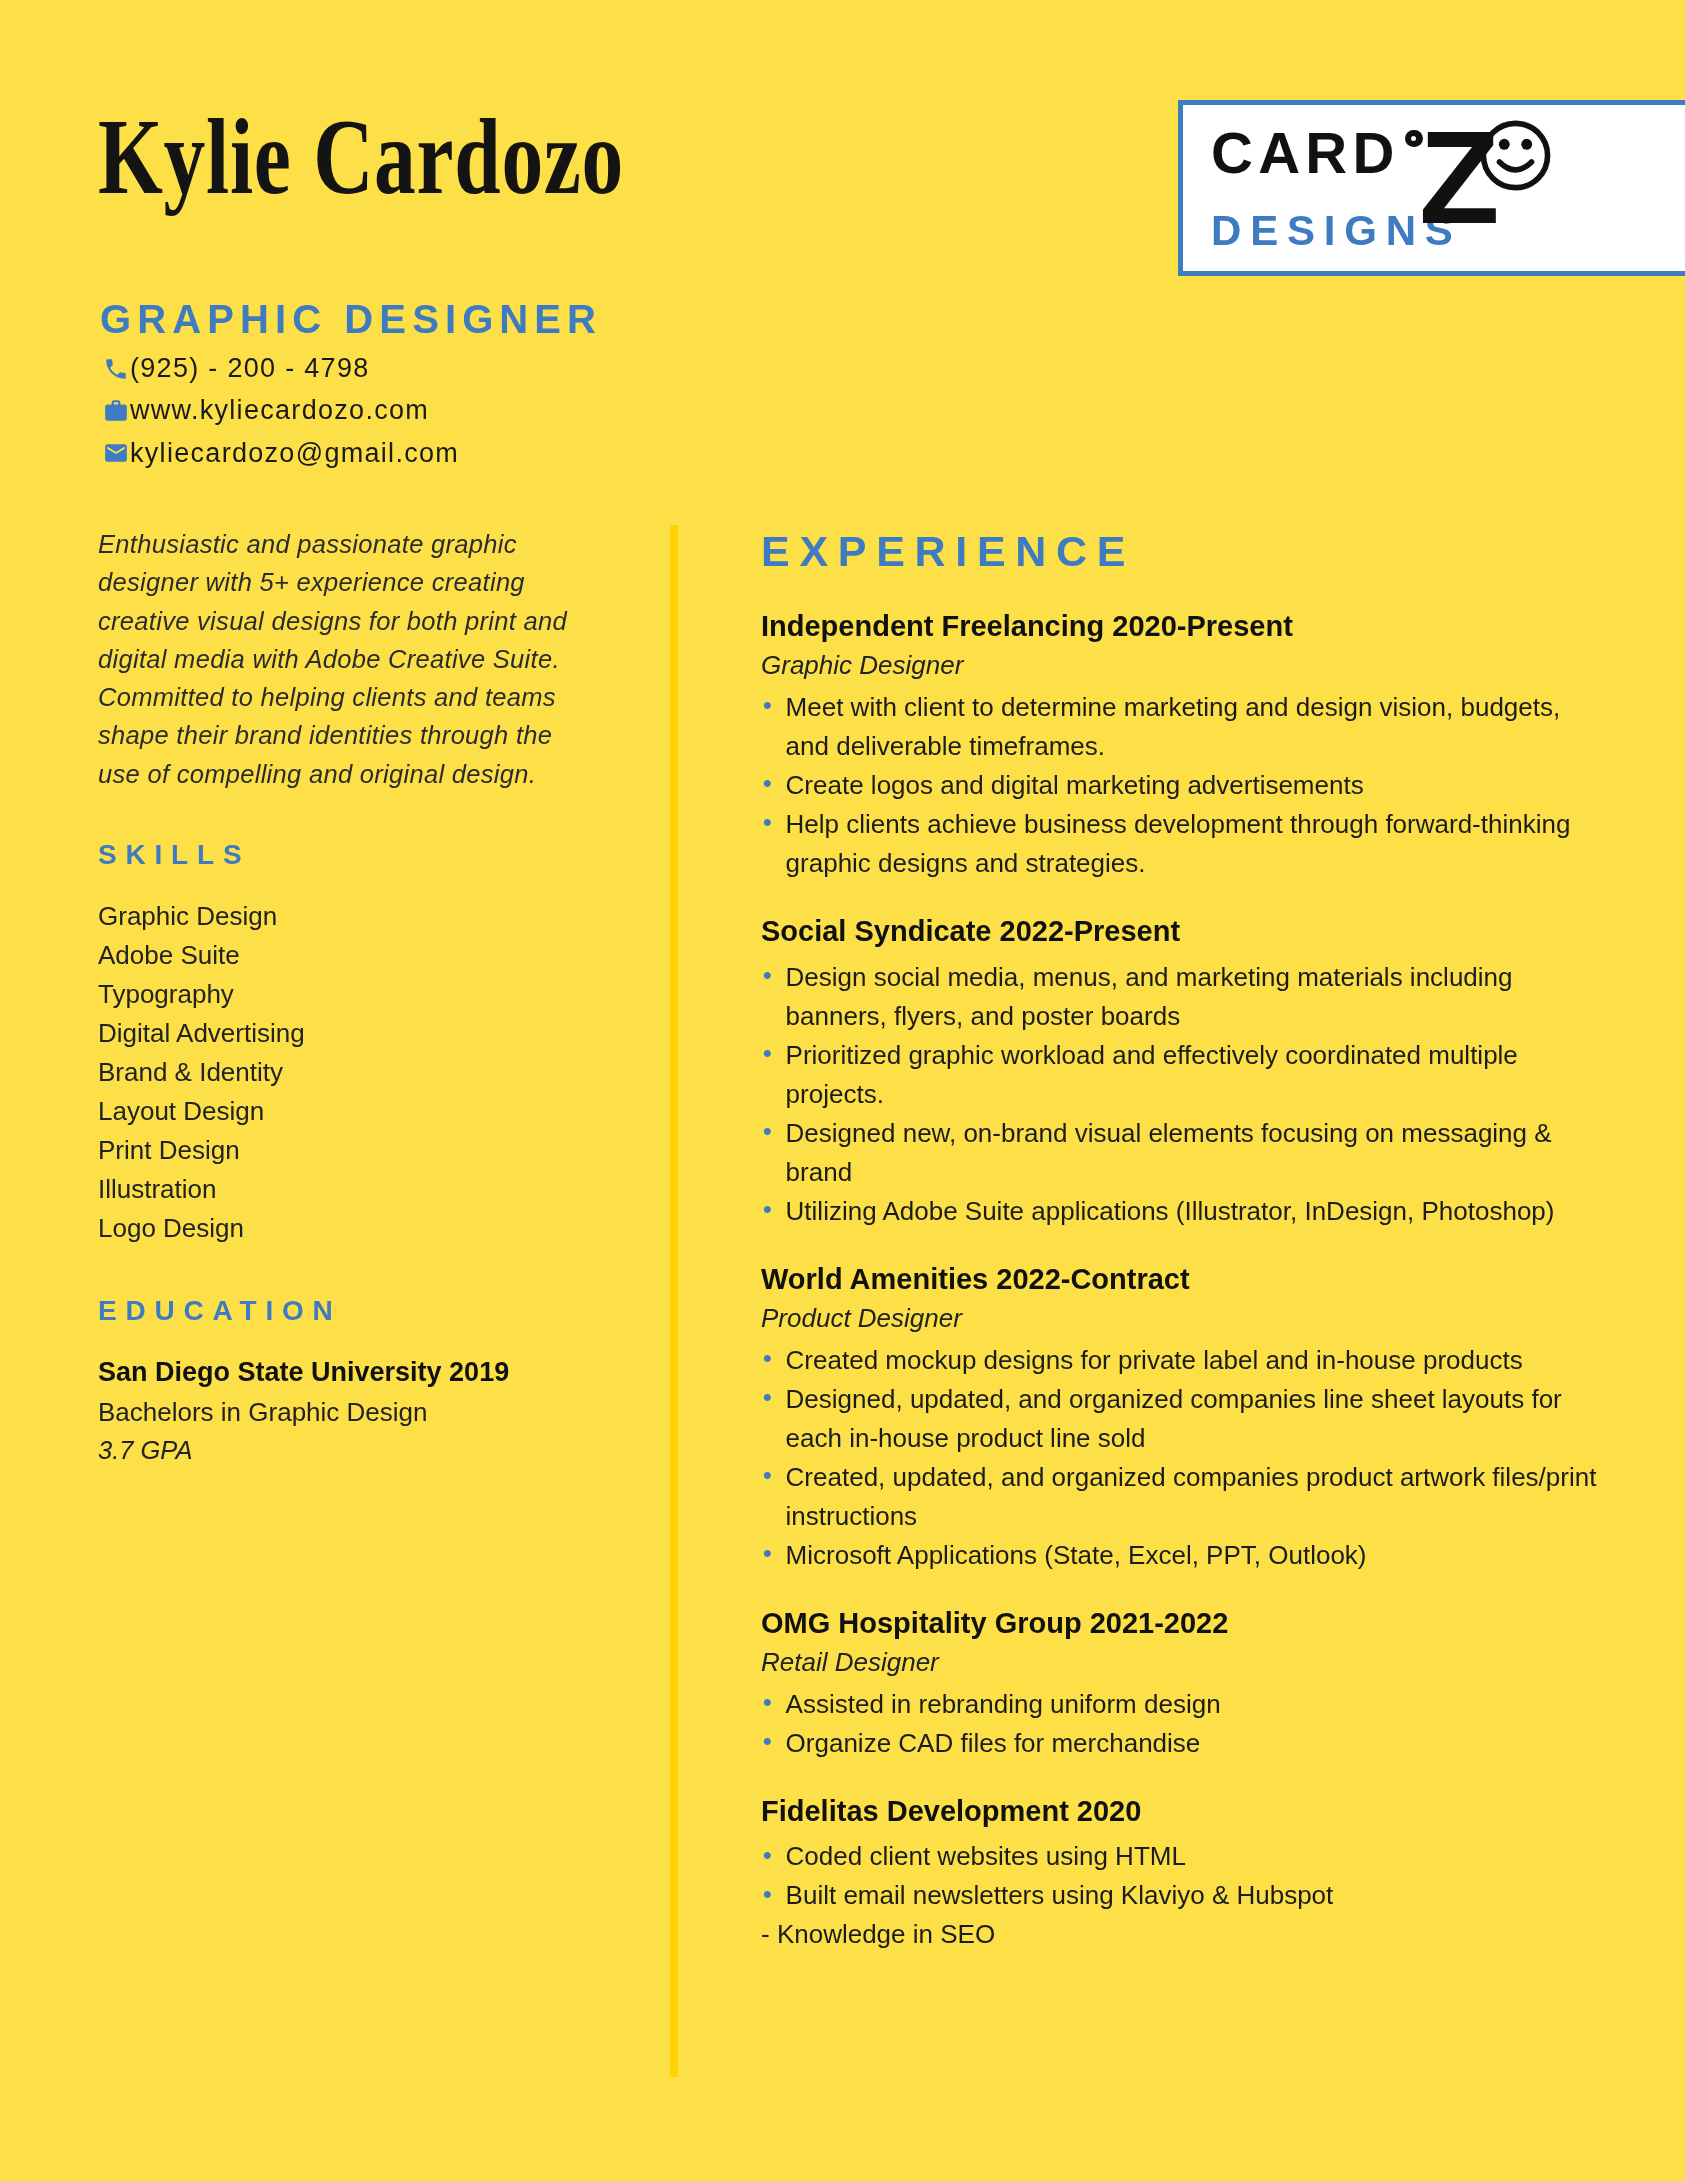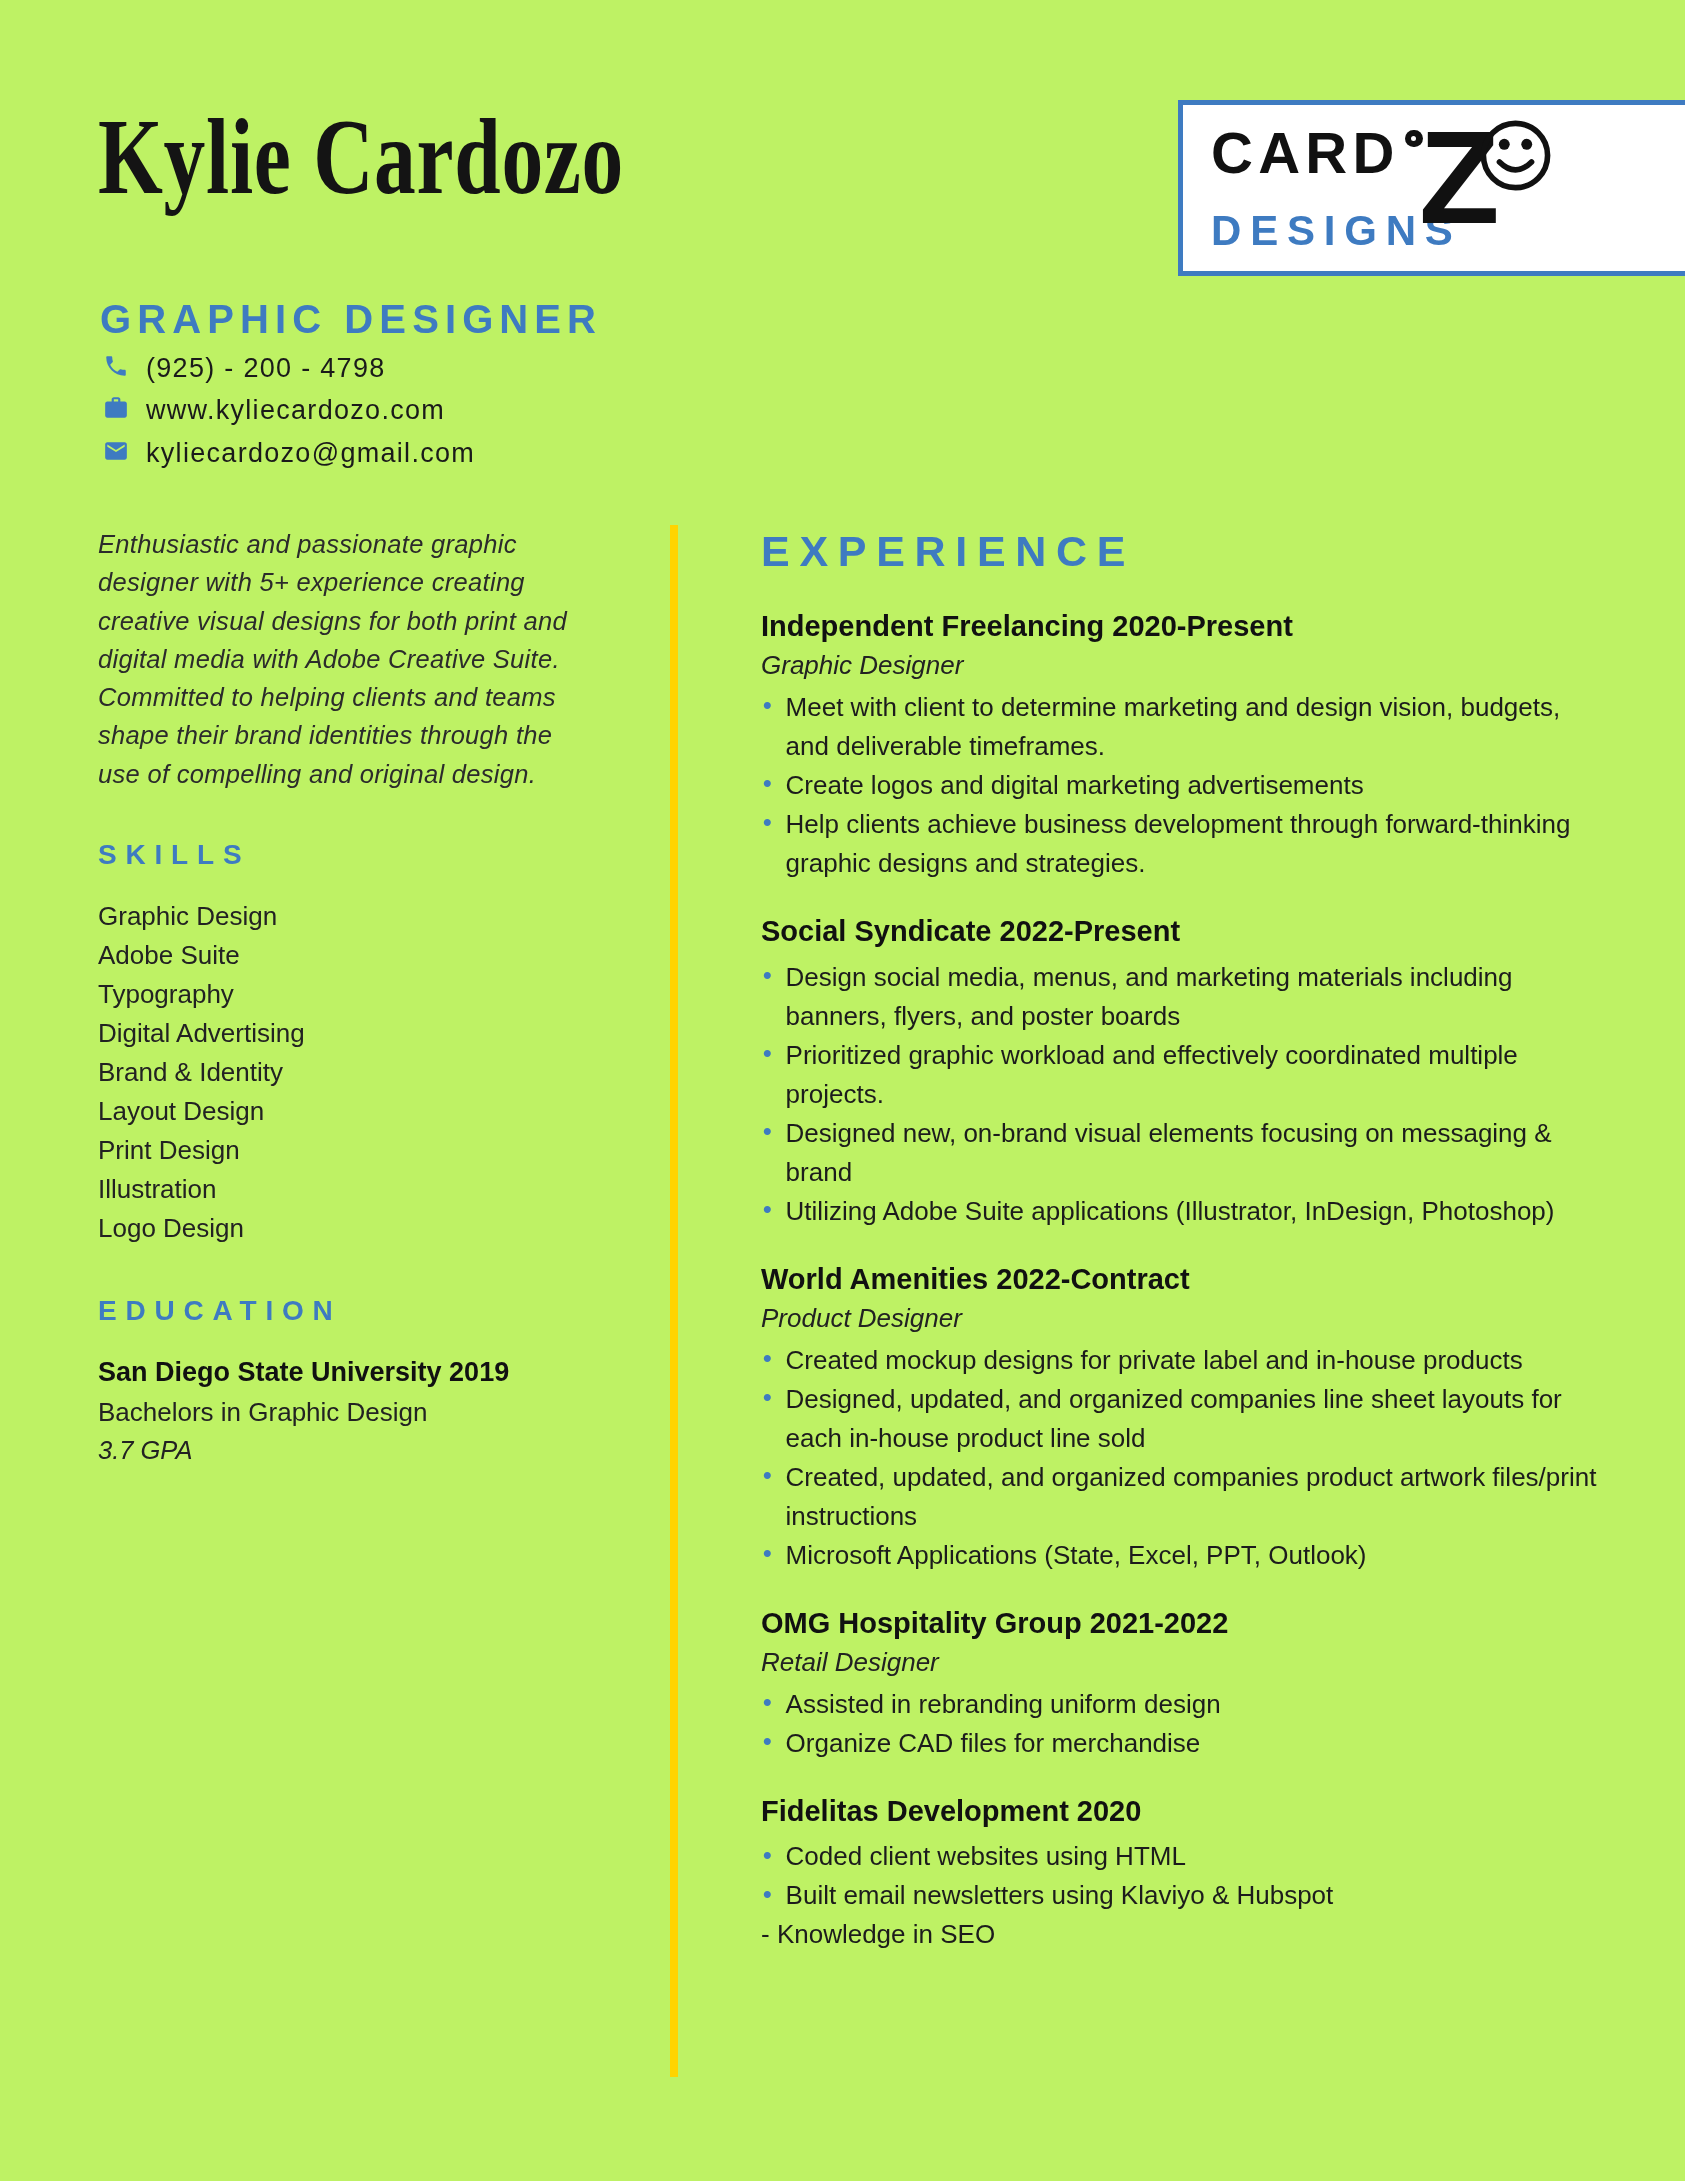--- a/index.html
+++ b/index.html
@@ -7,38 +7,38 @@
     --divider_yellow:#FFD400;
   }
   *{margin:0;padding:0;box-sizing:border-box;}
   html,body{background:#ffffff;}
   body{
     font-family:"Liberation Sans", sans-serif;
     color:#1c1c1c;
     width:1685px;height:2181px;
     overflow:hidden;position:relative;
   }
-  .page{position:relative;width:1685px;height:2181px;background:#bef264;}
+  .page{position:relative;width:1685px;height:2181px;background:#fde047;}
 
   
   .name{
     position:absolute;top:104px;left:98px;
     font-family:"Liberation Serif", serif;
     font-weight:700;font-size:107px;line-height:1;
     color:#141414;letter-spacing:0.9px;
     transform:scaleX(0.78);transform-origin:left top;
     white-space:nowrap;
   }
   .title{
     position:absolute;top:297px;left:100px;
     color:var(--accent_blue);
     font-size:40px;font-weight:700;letter-spacing:6.1px;
   }
   .contact{position:absolute;top:353px;left:102px;}
-  .contact-row{display:flex;gap:16px;margin-bottom:11.4px;}
+  .contact-row{display:flex;align-items:center;gap:0;margin-bottom:11.4px;}
   .contact-icon{color:var(--accent_blue);display:inline-flex;width:28px;justify-content:center;}
   .contact-text{font-size:27px;letter-spacing:1.3px;color:#1a1a1a;}
 
   
   .logo-box{
     position:absolute;top:100px;left:1178px;width:579px;height:176px;
     border:5.3px solid var(--accent_blue);
     background:#fff;
     padding:19.3px 0 0 28px;
   }

